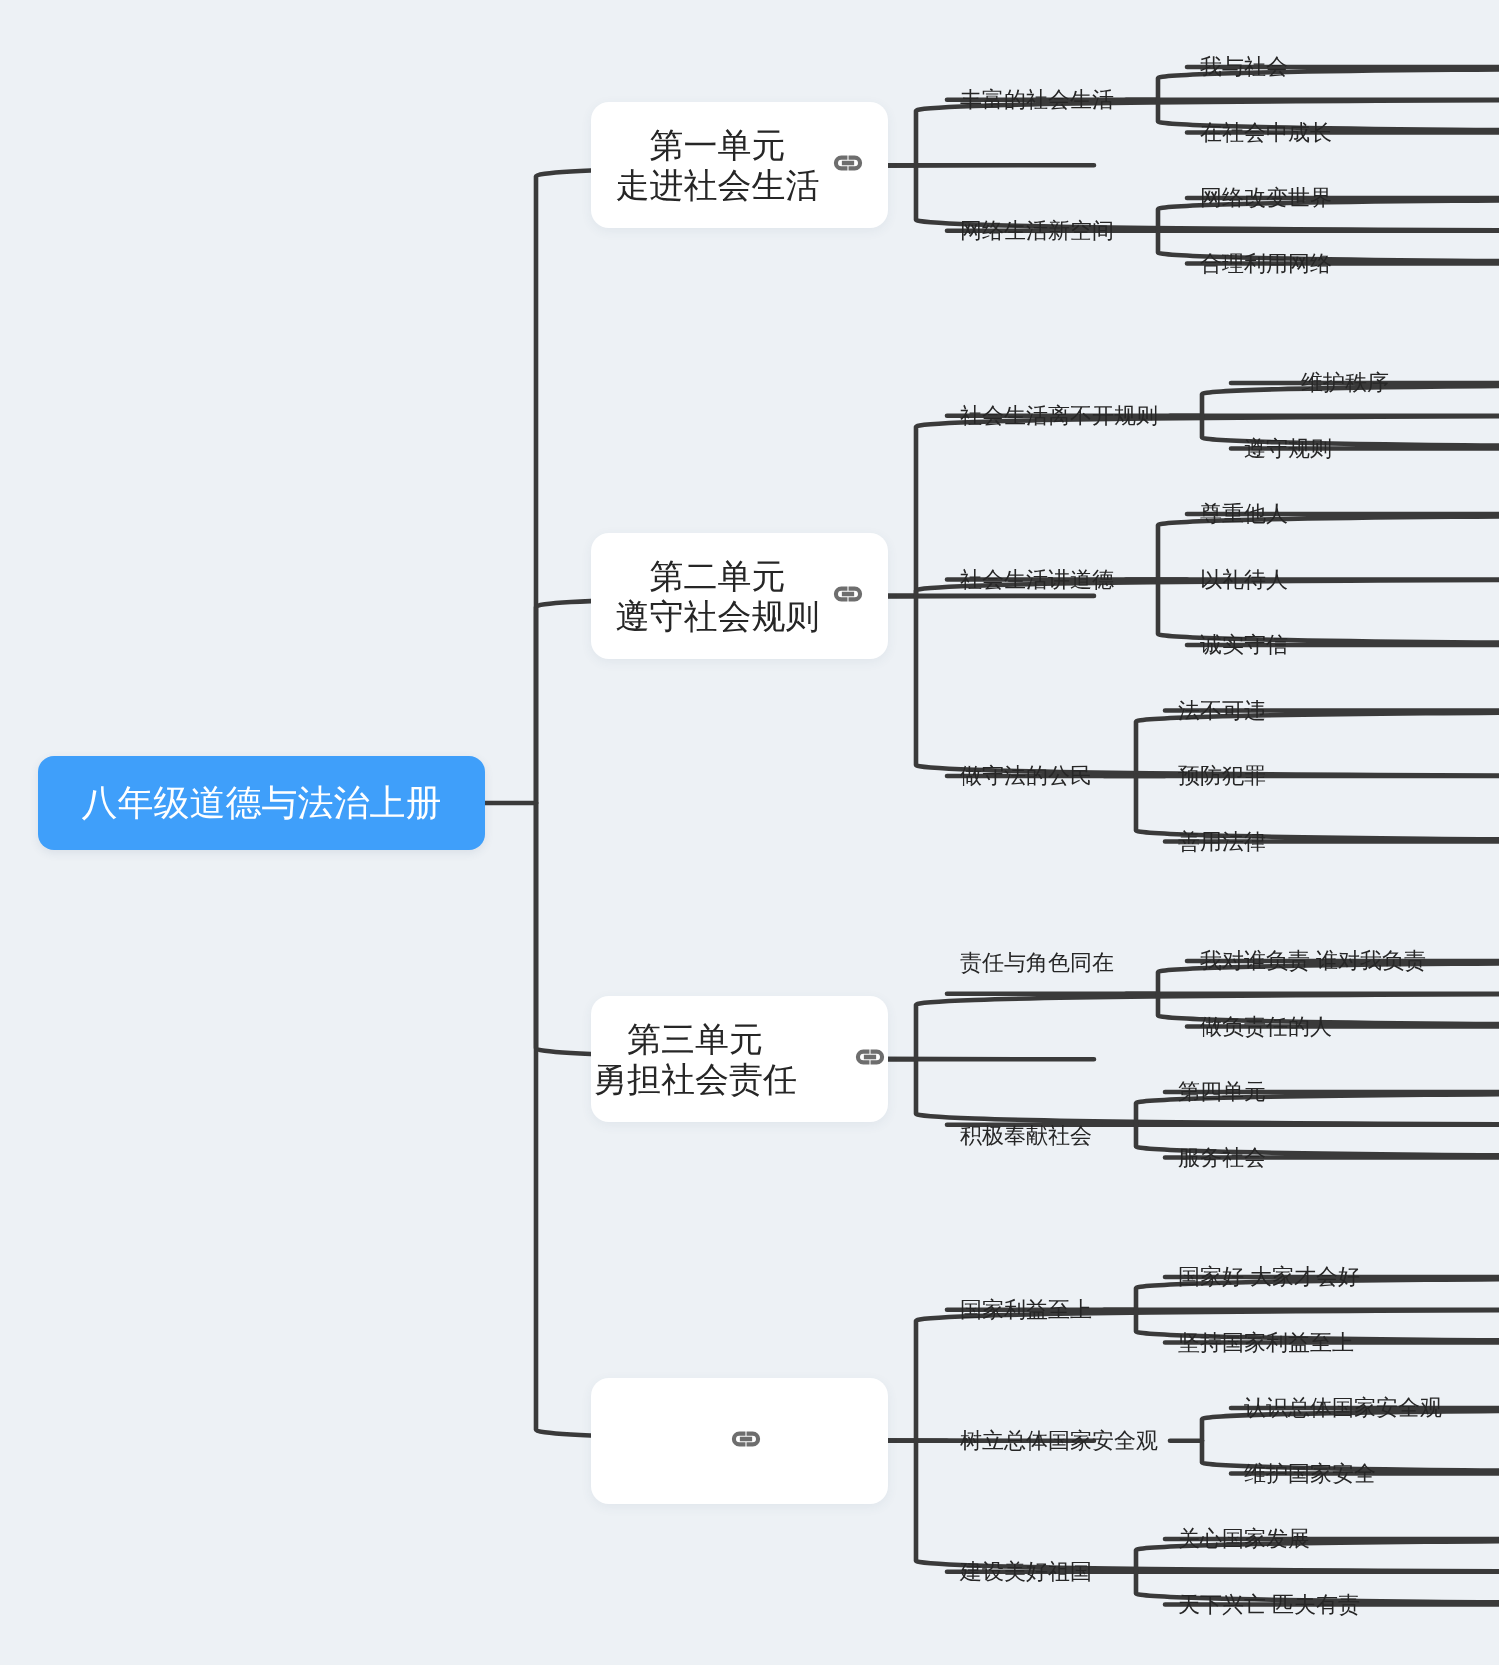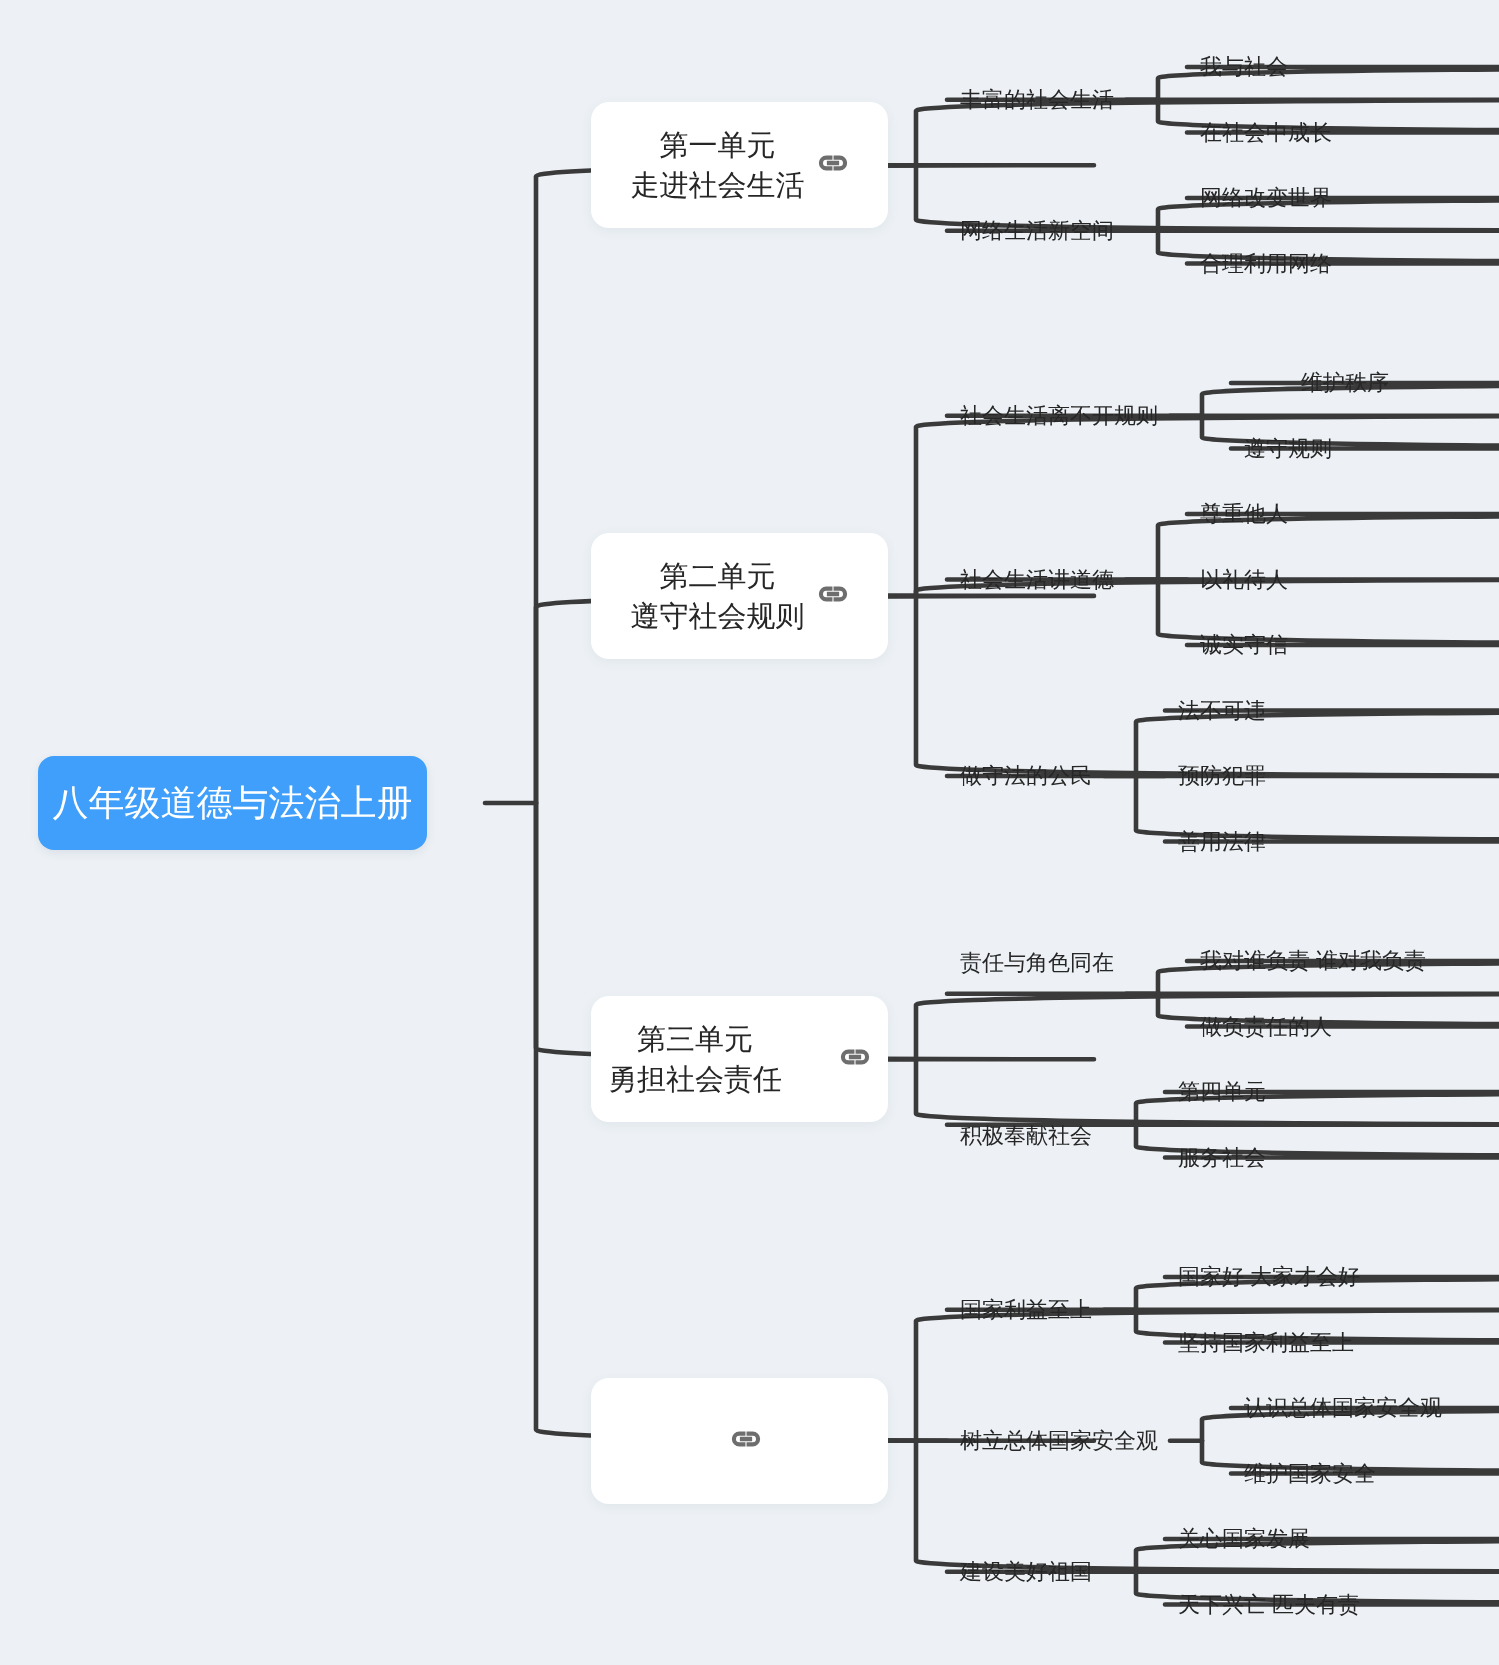--- a/index.html
+++ b/index.html
@@ -15,34 +15,34 @@
     position:relative;width:1499px;height:1665px;
     background:var(--bg);overflow:hidden;
   }
   #links{position:absolute;left:0;top:0;width:1499px;height:1665px;z-index:0;}
   #links path{
     stroke:var(--line);stroke-width:4.6;fill:none;
     stroke-linecap:round;stroke-linejoin:round;
   }
   #nodes{position:absolute;left:0;top:0;width:100%;height:100%;z-index:1;}
   .root-box{
-    position:absolute;left:38px;width:389px;height:94px;
+    position:absolute;left:38px;width:447px;height:94px;
     background:var(--root-fill);color:var(--root-text);
     border-radius:16px;display:flex;align-items:center;justify-content:center;
     font-size:36px;white-space:nowrap;
     box-shadow:0 3px 10px rgba(50,80,120,.10);
   }
   .unit-box{
     position:absolute;left:591px;width:297px;height:126px;
     background:var(--unit-fill);border-radius:18px;
     display:flex;align-items:center;justify-content:center;
     box-shadow:0 3px 12px rgba(50,80,120,.07);
   }
   .unit-title{
-    text-align:center;font-size:29px;line-height:40px;
+    text-align:center;font-size:34px;line-height:40px;
     color:var(--node-text);white-space:nowrap;
   }
   .link-icon{color:var(--icon);margin-left:12px;flex:0 0 auto;}
   .text-node{
     position:absolute;height:32px;line-height:32px;
     font-size:22px;color:var(--node-text);white-space:nowrap;
   }
 </style>
 </head>
 <body>

